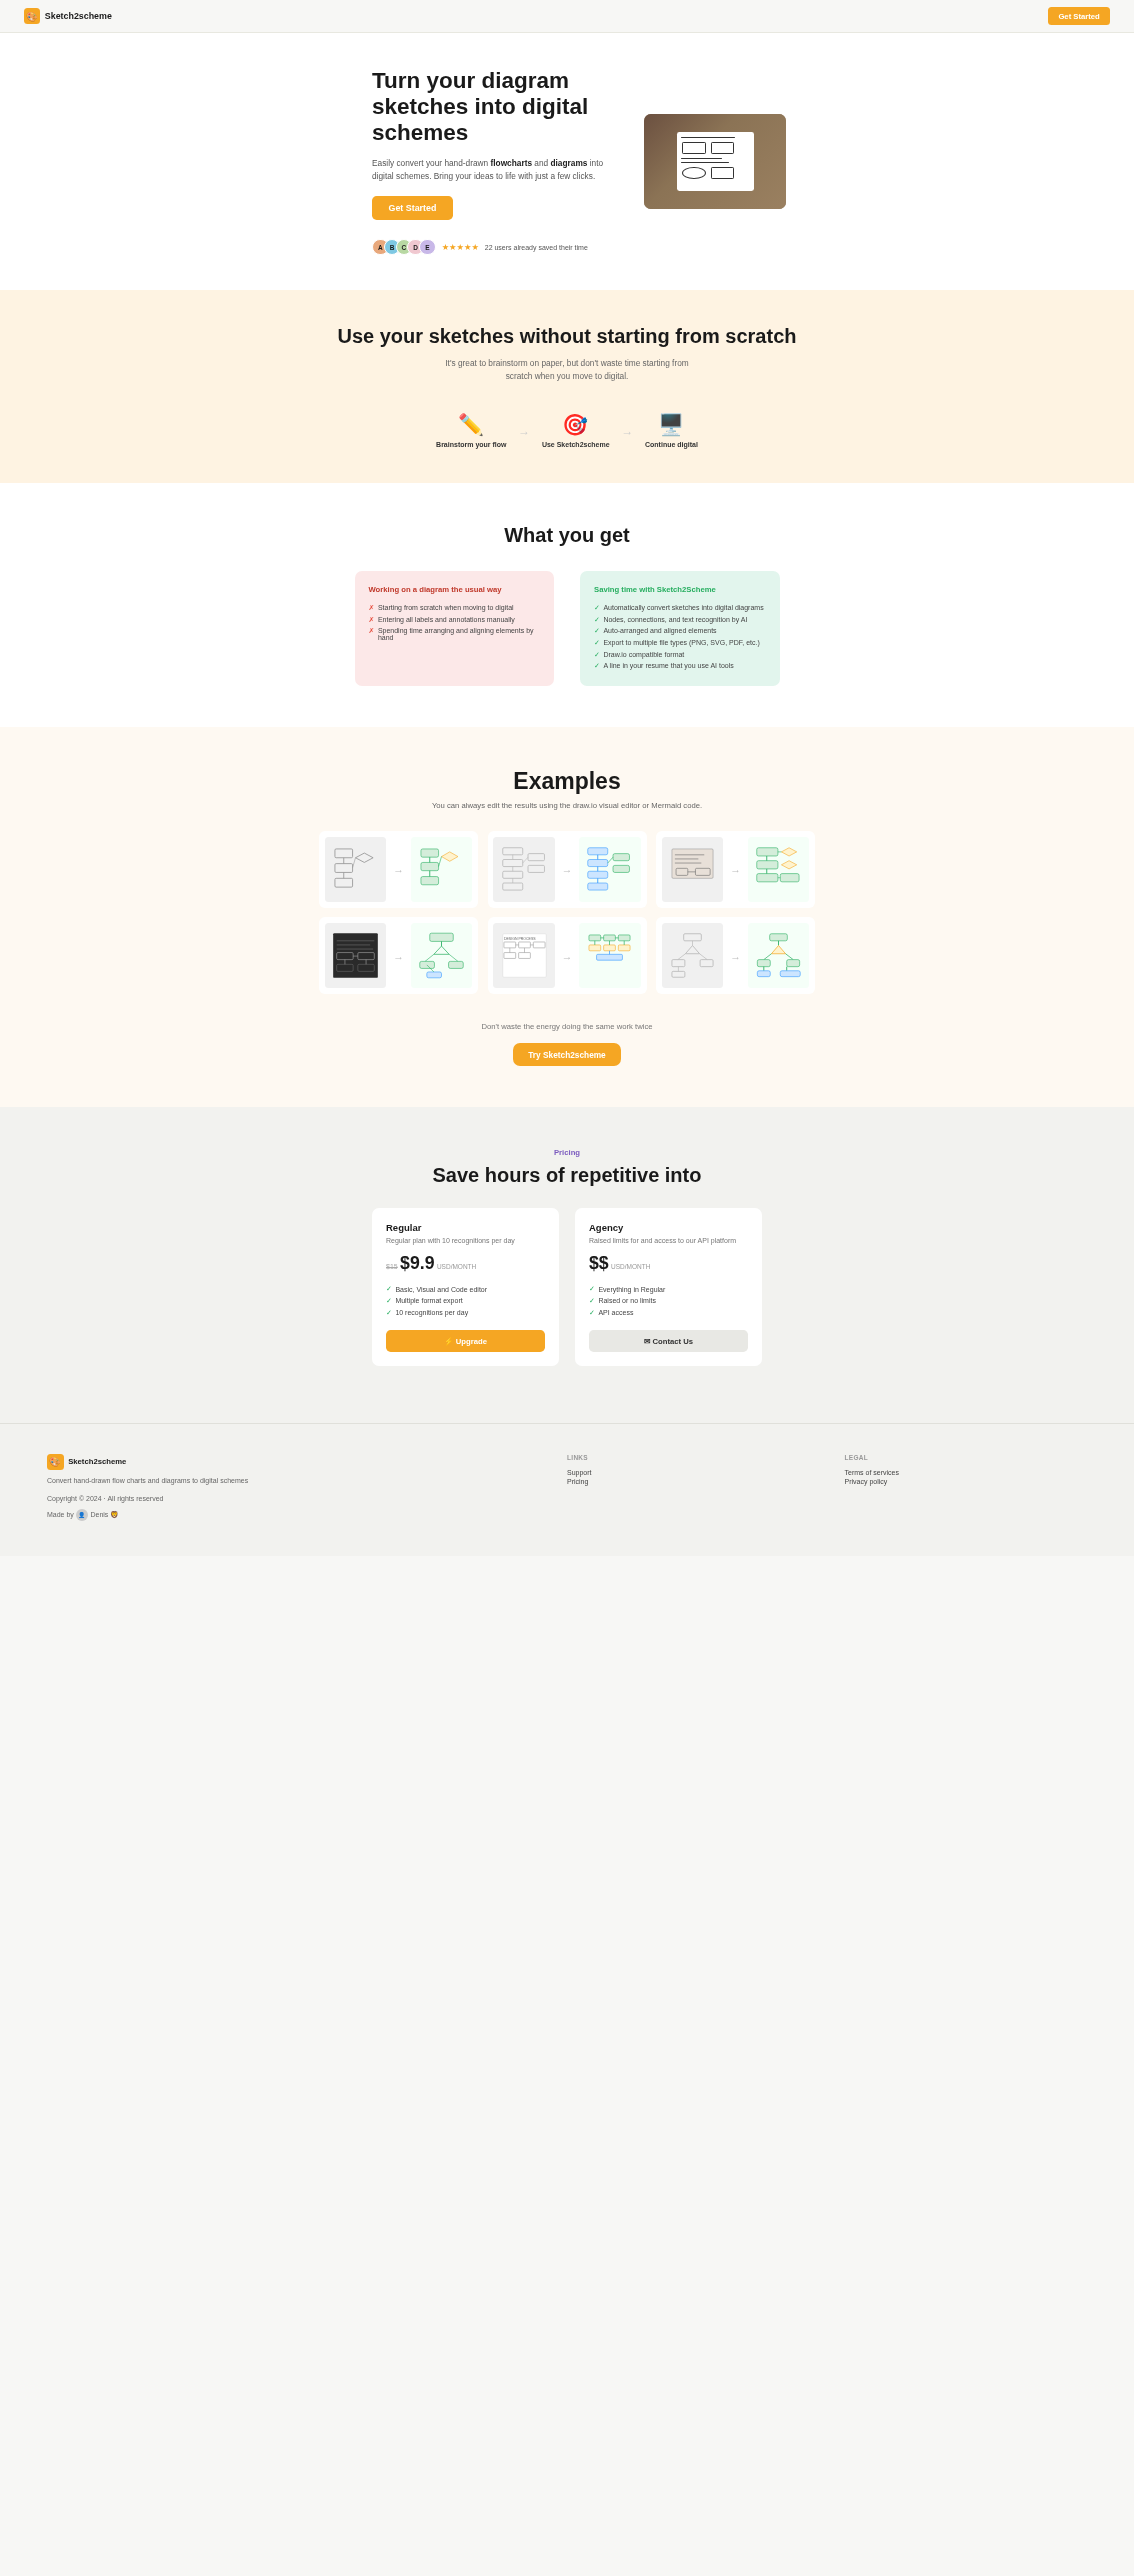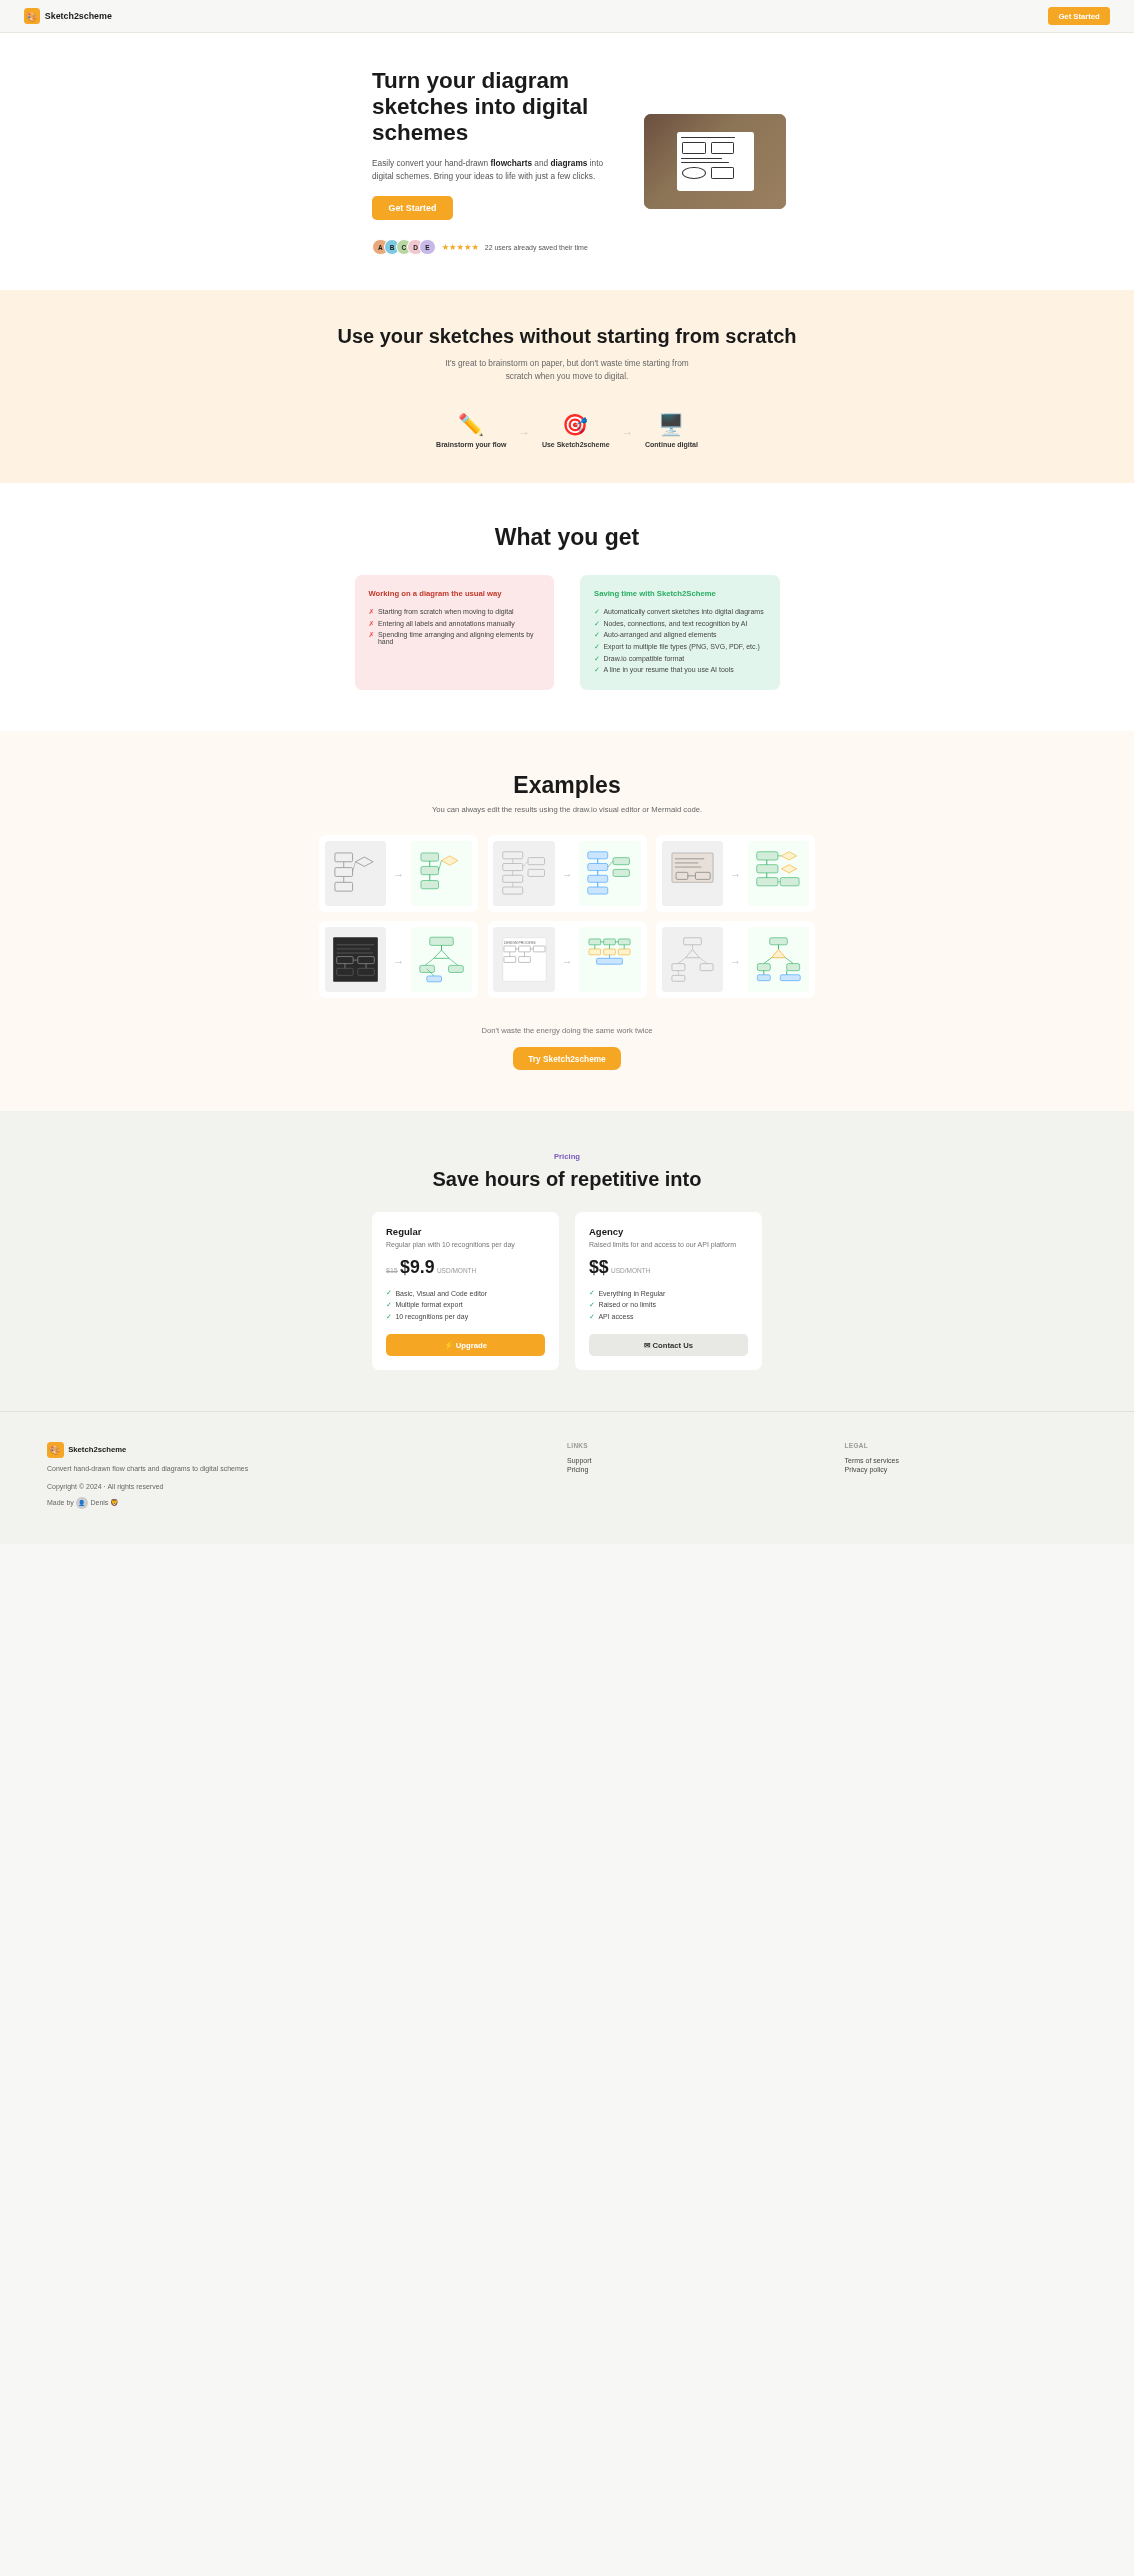--- a/index.html
+++ b/index.html
@@ -174,21 +174,21 @@
     .step-label { font-size: 7px; font-weight: 600; color: #333; }
     .arrow { font-size: 11.8px; color: #ccc; }
 
     
     .what-section {
       background: #fff;
       padding: 41px 23.6px;
       text-align: center;
     }
     .what-section h2 {
-      font-size: 23px;
+      font-size: 20px;
       font-weight: 800;
       margin-bottom: 23.6px;
     }
     .comparison-row {
       display: flex;
       justify-content: center;
       gap: 26px;
       max-width: 425px;
       margin: 0 auto;
     }
@@ -300,21 +300,21 @@
     .pricing-section h2 {
       font-size: 20px;
       font-weight: 800;
       margin-bottom: 21px;
     }
     .pricing-row {
       display: flex;
       justify-content: flex-end;
       gap: 16px;
       max-width: 390px;
-      margin: 0 auto;
+      margin: 16px auto;
     }
     .pricing-card {
       flex: 1;
       background: white;
       border-radius: 7px;
       padding: 14px;
       text-align: left;
     }
     .pricing-card h3 { font-size: 9.5px; font-weight: 700; margin-bottom: 3.5px; }
     .pricing-card .desc { font-size: 7px; color: #777; margin-bottom: 9.5px; }

